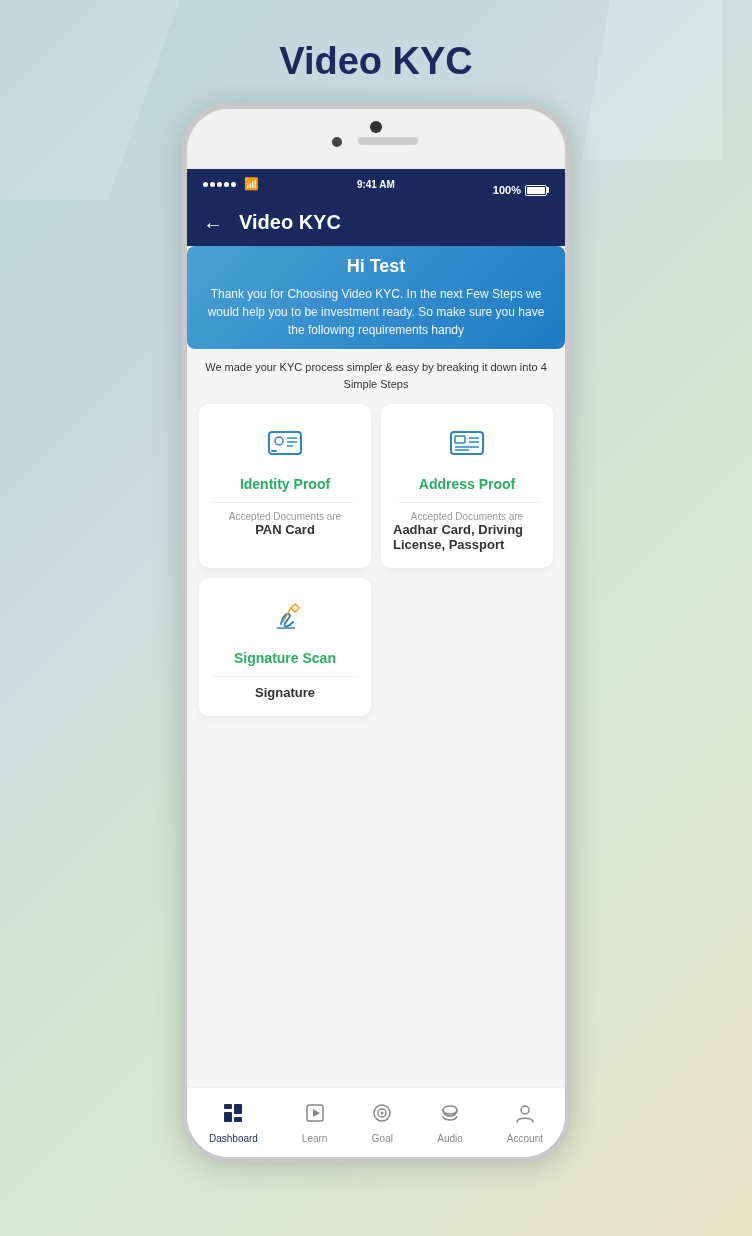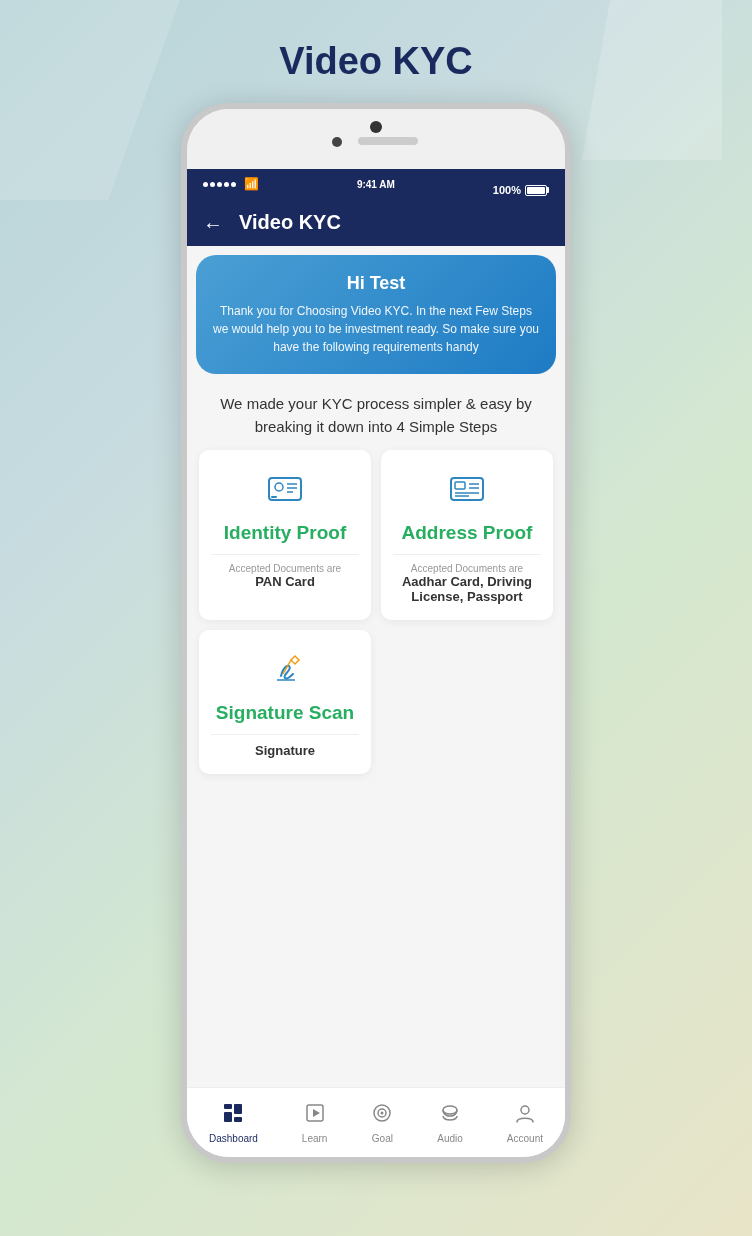--- a/index.html
+++ b/index.html
@@ -222,23 +222,23 @@
     }
     .header-title {
       color: white;
       font-size: 20px;
       font-weight: 600;
     }
 
     
     .banner {
       background: linear-gradient(135deg, #4a9fd4, #1e7bc4);
-      margin: 9px;
-      border-radius: 20px;
-      padding: 18px 16px;
+      margin: 0;
+      border-radius: 8px;
+      padding: 10px 16px;
       text-align: center;
       flex-shrink: 0;
     }
     .banner-title {
       color: white;
       font-size: 18px;
       font-weight: 700;
       margin-bottom: 8px;
     }
     .banner-text {
@@ -249,21 +249,21 @@
 
     
     .content-area {
       flex: 1;
       overflow: hidden;
       padding: 0 12px;
     }
 
     .steps-intro {
       text-align: center;
-      font-size: 15px;
+      font-size: 11px;
       color: #333;
       margin: 10px 0 12px;
       line-height: 1.5;
     }
 
     
     .cards-grid {
       display: grid;
       grid-template-columns: 1fr 1fr;
       gap: 10px;
@@ -277,21 +277,21 @@
       flex-direction: column;
       align-items: center;
       box-shadow: 0 2px 8px rgba(0,0,0,0.06);
     }
 
     .card-icon {
       margin-bottom: 8px;
     }
 
     .card-title {
-      font-size: 19px;
+      font-size: 14px;
       font-weight: 600;
       color: #2ecc71;
       margin-bottom: 10px;
       text-align: right;
     }
     .card-title.green { color: #27ae60; }
 
     .card-divider {
       width: 100%;
       height: 1px;
@@ -302,21 +302,20 @@
     .card-docs-label {
       font-size: 10px;
       color: #999;
       text-align: center;
     }
 
     .card-docs-value {
       font-size: 13px;
       font-weight: 600;
       color: #333;
-      text-align: center;
     }
 
     
     .bottom-nav {
       background: white;
       height: 70px;
       display: flex;
       align-items: center;
       justify-content: space-around;
       border-top: 1px solid #eee;

